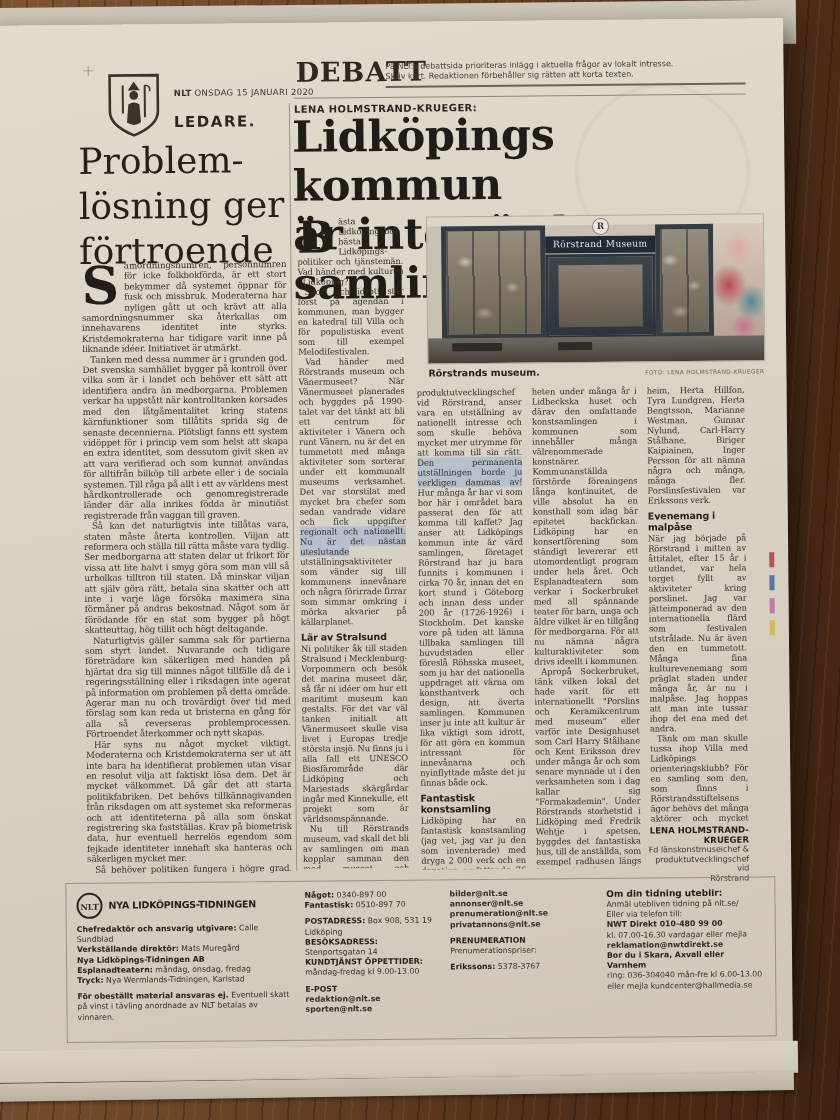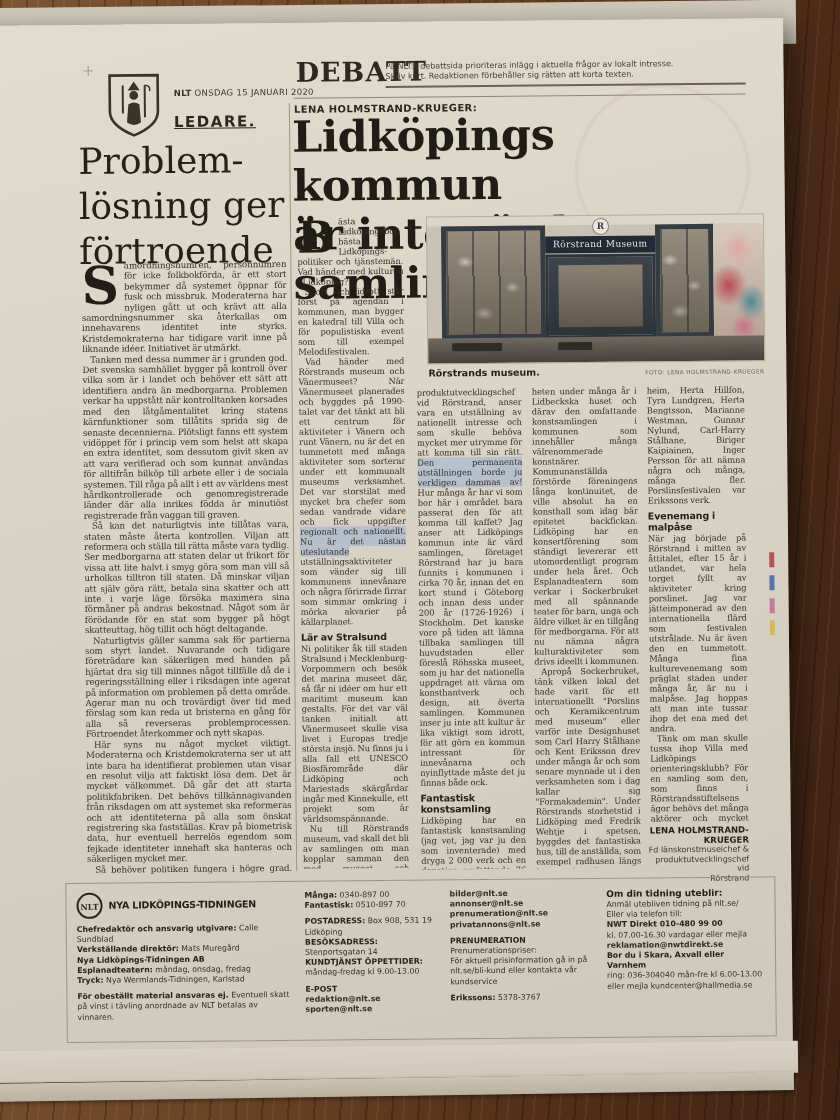--- a/index.html
+++ b/index.html
@@ -19,21 +19,21 @@
     transform:rotate(-.55deg);transform-origin:50% 50%;
     background:linear-gradient(168deg,#e2dccf 0%,#d9d3c6 45%,#cfc8ba 100%);
     box-shadow:10px 8px 26px rgba(0,0,0,.5);
     color:#2e2a23;
   }
   .abs{position:absolute;}
   
   .regmark{left:104px;top:38px;width:16px;height:16px;color:#8d867a;font:300 16px/16px "DejaVu Sans",sans-serif;}
   .edition{left:196px;top:64px;font:8.5px/10px "DejaVu Sans",sans-serif;color:#3a342c;letter-spacing:.3px;}
   .edition b{font-weight:700;}
-  .ledare{left:196px;top:90px;font:700 15px/16px "DejaVu Sans",sans-serif;color:#2b2archive620;letter-spacing:1.5px;color:#2b2620;text-decoration:underline;}
+  .ledare{left:196px;top:90px;font:700 15px/16px "DejaVu Sans",sans-serif;color:#2b2archive620;letter-spacing:1.5px;color:#2b2620;}
   .crest{left:128px;top:48px;}
   .debatt{left:318px;top:36px;font:800 27px/28px "DejaVu Serif",serif;color:#2e2820;letter-spacing:1px;}
   .debatt-note{left:408px;top:40px;width:370px;font:8px/10px "DejaVu Sans",sans-serif;color:#44 3d33;color:#443d33;}
   .rule-a{left:408px;top:64px;width:360px;height:2px;background:#6a6257;}
   .rule-b{left:316px;top:75px;width:452px;height:1px;background:#8d8679;}
   .kicker{left:316px;top:81px;font:700 10px/11px "DejaVu Sans",sans-serif;color:#2b2620;letter-spacing:.4px;}
   .d-headline{left:314px;top:90px;width:470px;font:700 43px/49px "DejaVu Serif",serif;color:#201c16;letter-spacing:-.5px;}
   .l-headline{left:100px;top:114px;width:212px;font:400 36px/45px "DejaVu Serif",serif;color:#262019;}
   .vrule{left:311px;top:80px;width:1px;height:768px;background:#9b9487;}
   
@@ -220,40 +220,39 @@
       </div>
       <div class="fline"><b>Chefredaktör och ansvarig utgivare:</b> <span>Calle Sundblad</span></div>
       <div class="fline"><b>Verkställande direktör:</b> <span>Mats Muregård</span></div>
       <div class="fline"><b>Nya Lidköpings-Tidningen AB</b></div>
       <div class="fline"><b>Esplanadteatern:</b> <span>måndag, onsdag, fredag</span></div>
       <div class="fline"><b>Tryck:</b> <span>Nya Wermlands-Tidningen, Karlstad</span></div>
       <div class="gap"></div>
       <div class="fline"><b>För obeställt material ansvaras ej.</b> <span>Eventuell skatt på vinst i tävling anordnade av NLT betalas av vinnaren.</span></div>
     </div>
     <div class="fc fc2">
-      <div class="fline"><b>Många:</b> <span>0340-897 00</span></div>
+      <div class="fline"><b>Något:</b> <span>0340-897 00</span></div>
       <div class="fline"><b>Fantastisk:</b> <span>0510-897 70</span></div>
       <div class="gap"></div>
       <div class="fline"><b>POSTADRESS:</b> <span>Box 908, 531 19 Lidköping</span></div>
       <div class="fline"><b>BESÖKSADRESS:</b> <span>Stenportsgatan 14</span></div>
       <div class="fline"><b>KUNDTJÄNST ÖPPETTIDER:</b> <span>måndag-fredag kl 9.00-13.00</span></div>
       <div class="gap"></div>
       <div class="fline"><b>E-POST</b></div>
       <div class="fline femail">redaktion@nlt.se</div>
       <div class="fline femail">sporten@nlt.se</div>
     </div>
     <div class="fc fc3">
       <div class="fline femail">bilder@nlt.se</div>
       <div class="fline femail">annonser@nlt.se</div>
       <div class="fline femail">prenumeration@nlt.se</div>
       <div class="fline femail">privatannons@nlt.se</div>
       <div class="gap"></div>
       <div class="fline"><b>PRENUMERATION</b></div>
       <div class="fline">Prenumerationspriser:</div>
-      <div class="fline">För aktuell prisinformation gå in på nlt.se/bli-kund eller kontakta vår kundservice</div>
       <div class="gap"></div>
       <div class="fline"><b>Erikssons:</b> <span>5378-3767</span></div>
     </div>
     <div class="fc fc4">
       <div class="fhead">Om din tidning uteblir:</div>
       <div class="fline">Anmäl utebliven tidning på nlt.se/</div>
       <div class="fline">Eller via telefon till:</div>
       <div class="fline"><b>NWT Direkt 010-480 99 00</b></div>
       <div class="fline">kl. 07.00-16.30 vardagar eller mejla</div>
       <div class="fline femail">reklamation@nwtdirekt.se</div>

